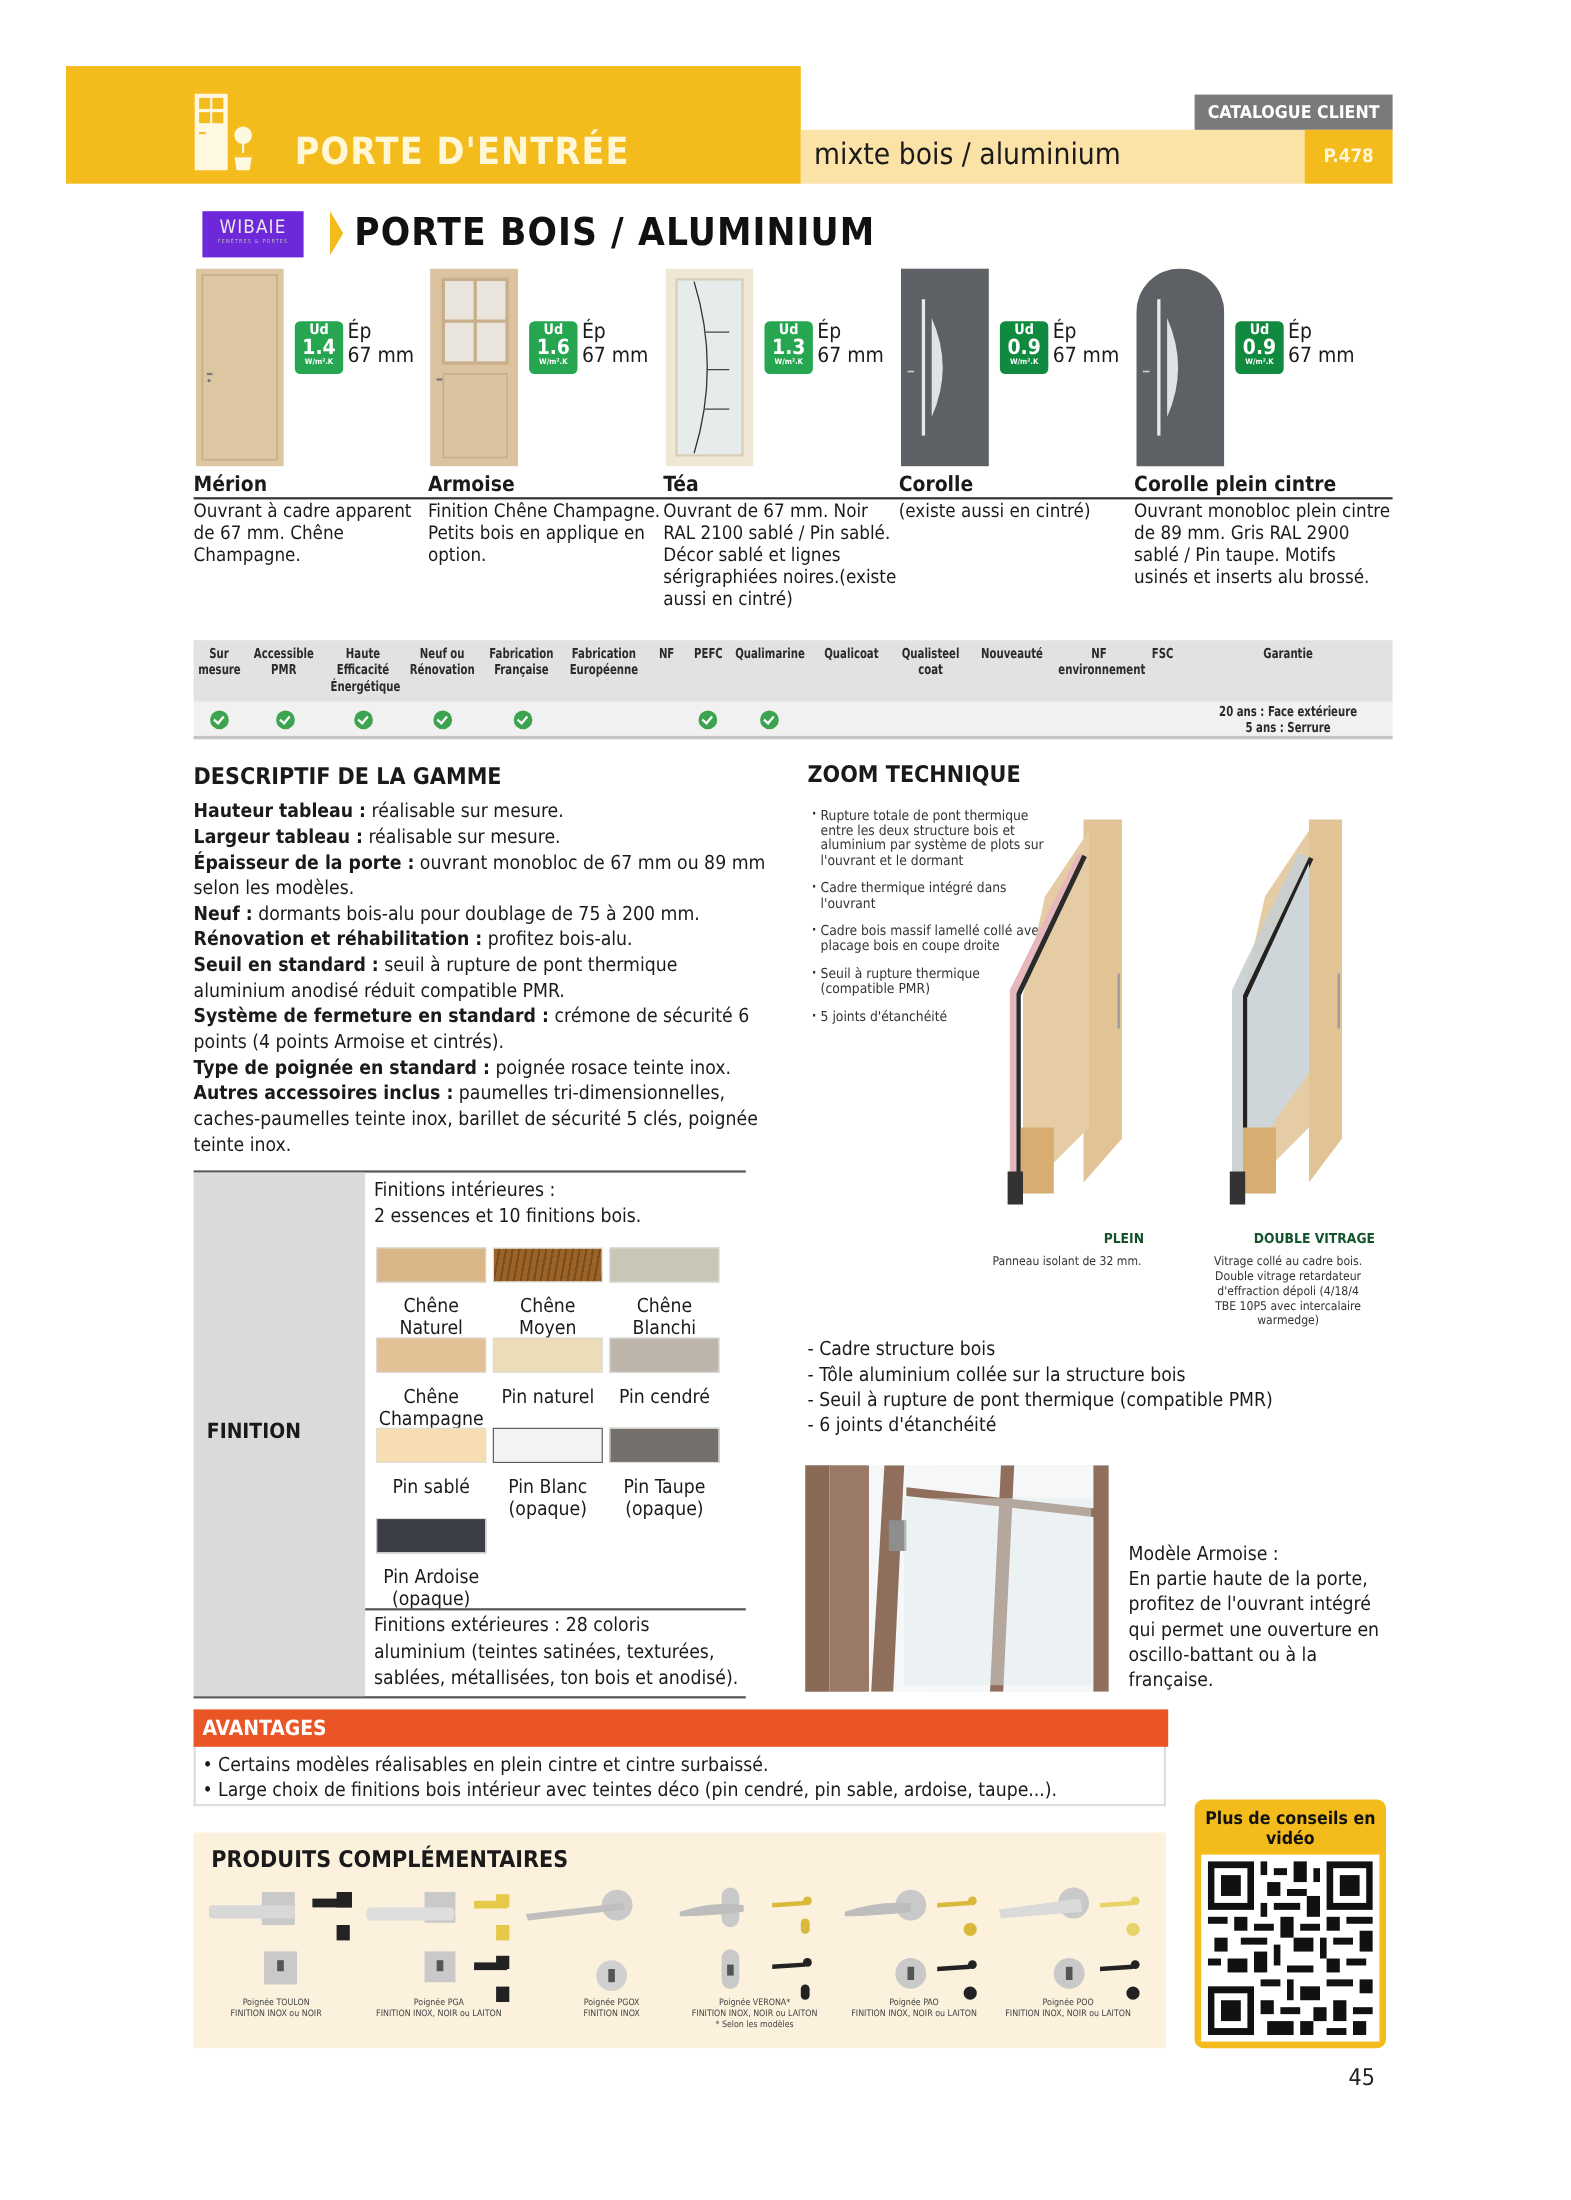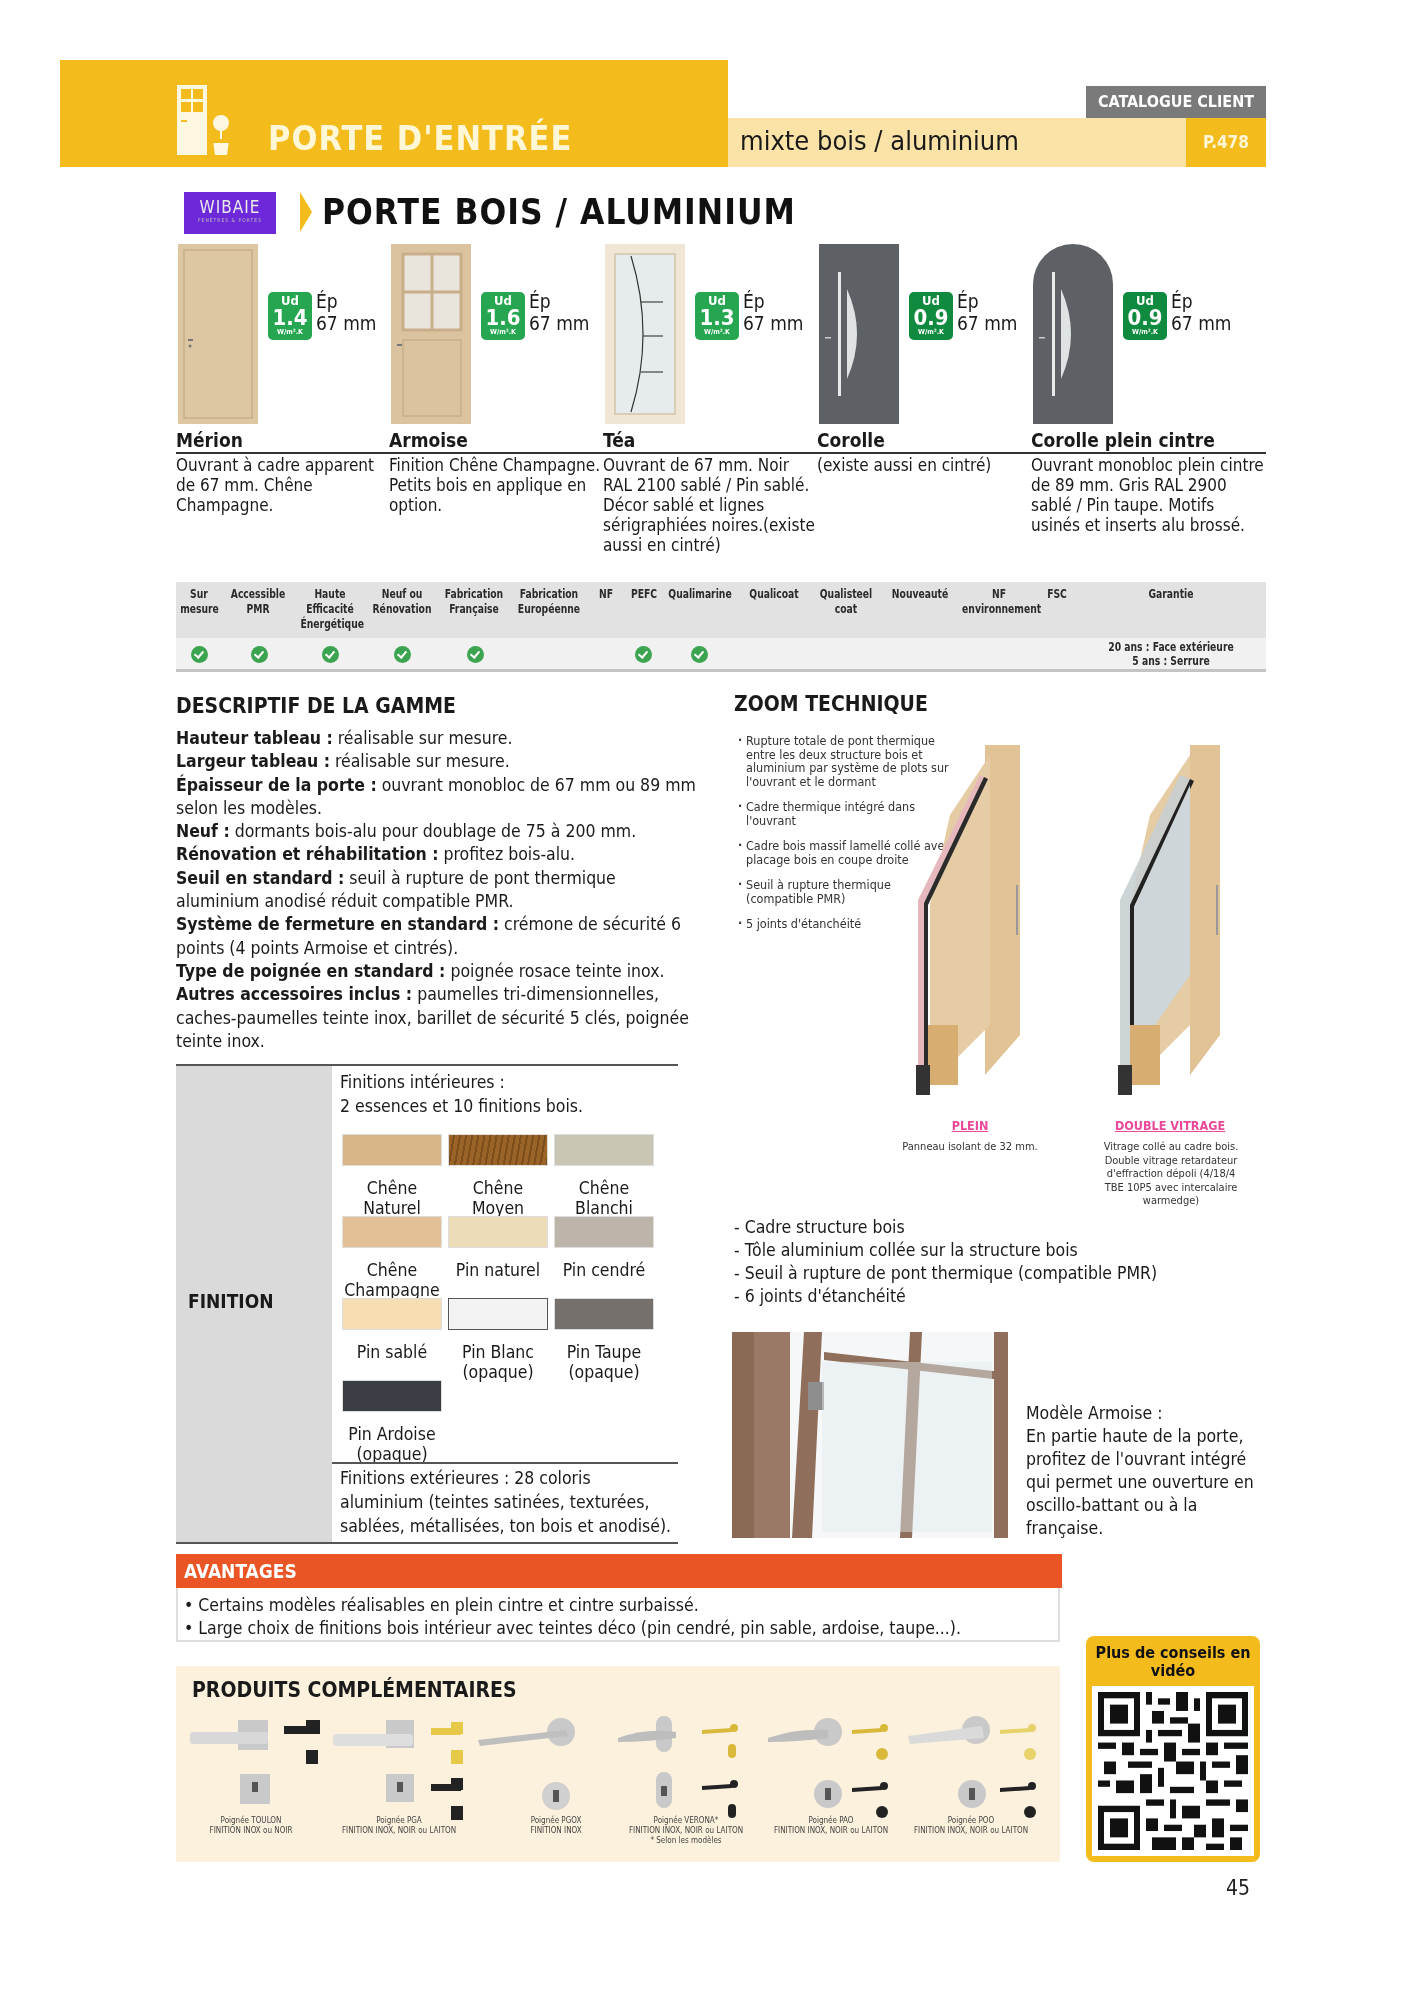--- a/index.html
+++ b/index.html
@@ -21,21 +21,21 @@
   #brand .b2 { font-size: 5px; letter-spacing: 1px; color: #bbb; }
   #brand-arrow { left: 300px; top: 192px; width: 0; height: 0; border-top: 20px solid transparent; border-bottom: 20px solid transparent; border-left: 12px solid #f4bb1c; }
   #section-title { left: 322px; top: 192px; font-size: 35px; font-weight: bold; color: #111; letter-spacing: 1px; }
 
   
   .door { position: absolute; top: 244px; width: 214px; }
   .door-img { position: absolute; left: 2px; top: 0; width: 80px; height: 180px; border: 1px solid #b9a88a; }
   .ud { position: absolute; left: 92px; top: 48px; width: 44px; height: 48px; background: #27a651; border-radius: 5px; color: #fff; text-align: center; line-height: 1; }
   .ud.dark { background: #108a3e; }
   .ud .u1 { font-size: 13px; font-weight: bold; padding-top: 2px; }
-  .ud .u2 { font-size: 22px; font-weight: bold; }
+  .ud .u2 { font-size: 19px; font-weight: bold; }
   .ud .u3 { font-size: 7px; font-weight: bold; }
   .ep { position: absolute; left: 140px; top: 46px; font-size: 19px; line-height: 22px; color: #1a1a1a; }
   .door-name { position: absolute; left: 0; top: 185px; font-size: 19px; font-weight: bold; }
   .door-desc { position: absolute; left: 0; top: 211px; width: 214px; font-size: 17px; line-height: 20px; }
   #doors-rule { left: 176px; top: 452px; width: 1090px; height: 2px; background: #333; }
 
   
   #labels { left: 176px; top: 582px; width: 1090px; height: 92px; }
   #labels .hrow { position: absolute; left: 0; top: 0; width: 1090px; height: 56px; background: #e2e2e2; }
   #labels .crow { position: absolute; left: 0; top: 56px; width: 1090px; height: 34px; background: #f1f1f1; border-bottom: 3px solid #c4c4c4; }
@@ -59,21 +59,21 @@
   .sw .swl { text-align: center; font-size: 17.5px; line-height: 20px; margin-top: 12px; }
   #fin-ext-rule { position: absolute; left: 156px; top: 396px; width: 346px; height: 2px; background: #555; }
   #fin-ext { position: absolute; left: 164px; top: 400px; width: 338px; font-size: 17.5px; line-height: 24px; }
 
   
   #zt-title { left: 734px; top: 692px; font-size: 21px; font-weight: bold; }
   #zt-bullets { left: 738px; top: 734px; width: 220px; font-size: 12.5px; line-height: 13.5px; color: #333; }
   #zt-bullets .zb { margin-bottom: 12px; position: relative; padding-left: 8px; }
   #zt-bullets .zb::before { content: "·"; position: absolute; left: 0; top: -1px; font-weight: bold; }
   .zt-img { position: absolute; top: 735px; width: 140px; height: 370px; }
-  .zt-cap { position: absolute; font-size: 12.5px; font-weight: bold; color: #ec4899; text-align: center; text-decoration: underline; }
+  .zt-cap { position: absolute; font-size: 12.5px; font-weight: bold; color: #14532d; text-align: right; }
   .zt-capd { position: absolute; font-size: 11px; color: #333; text-align: center; line-height: 13.5px; }
   #zt-list { left: 734px; top: 1216px; font-size: 17.5px; line-height: 23px; }
 
   
   #win-photo { left: 732px; top: 1332px; width: 276px; height: 206px; background: linear-gradient(90deg, #8c6b58 0%, #9b7b67 20%, #f4f6f7 20%, #e8eef1 100%); overflow: hidden; }
   #win-desc { left: 1026px; top: 1402px; width: 240px; font-size: 17.5px; line-height: 23px; }
 
   
   #av { left: 176px; top: 1554px; width: 884px; height: 88px; border: 2px solid #ddd; border-top: none; }
   #av-hdr { position: absolute; left: -2px; top: 0; width: 886px; height: 34px; background: #ea5525; color: #fff; font-weight: bold; font-size: 19px; line-height: 34px; padding-left: 8px; }

